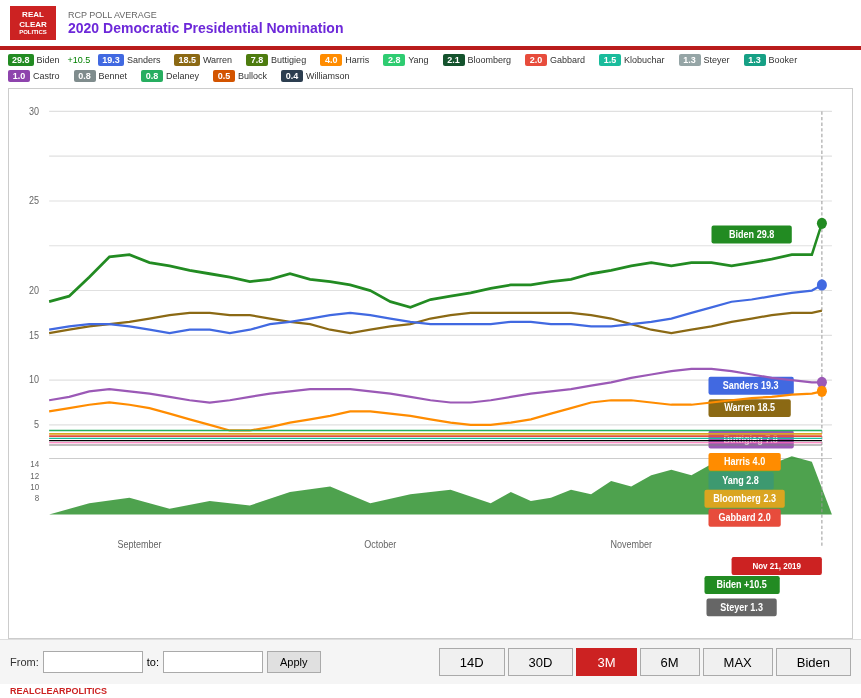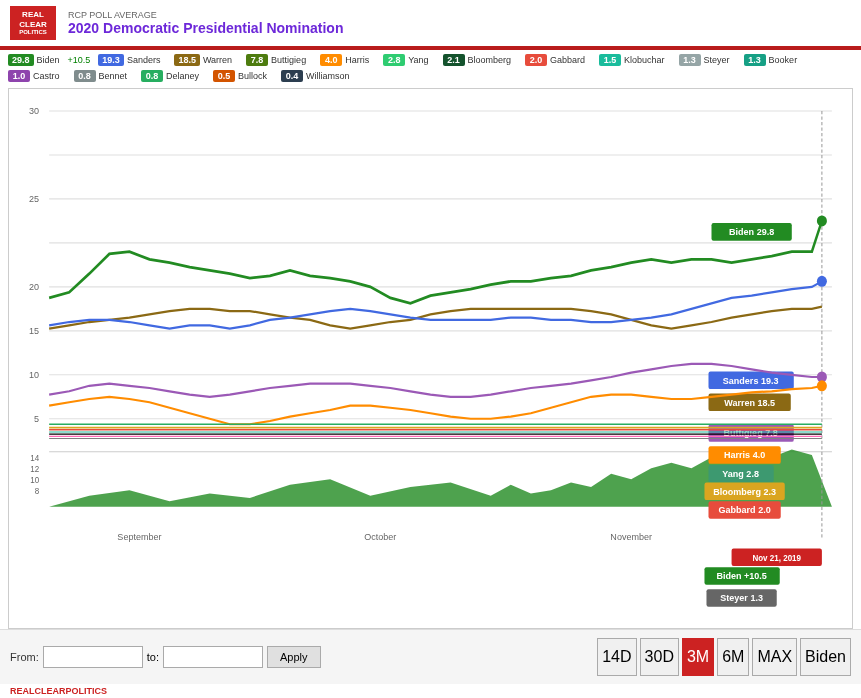--- a/index.html
+++ b/index.html
@@ -27,21 +27,21 @@
     
     .chart-area { flex: 1; position: relative; background: #fff; border: 1px solid #ccc; margin: 0 8px; overflow: hidden; }
     
     
     .controls { display: flex; align-items: center; padding: 8px 10px; border-top: 1px solid #ddd; background: #f5f5f5; }
     .controls label { font-size: 11px; margin-right: 4px; color: #333; }
     .controls input { border: 1px solid #aaa; padding: 2px 4px; font-size: 11px; width: 100px; height: 22px; }
     .controls .to-label { margin: 0 4px; font-size: 11px; }
     .controls .apply-btn { background: #e0e0e0; border: 1px solid #aaa; padding: 2px 12px; font-size: 11px; cursor: pointer; height: 22px; margin-left: 4px; }
     .range-btns { display: flex; margin-left: auto; gap: 3px; }
-    .range-btn { background: #f0f0f0; border: 1px solid #aaa; padding: 2px 4px; font-size: 16px; cursor: pointer; height: 38px; }
+    .range-btn { background: #f0f0f0; border: 1px solid #aaa; padding: 2px 20px; font-size: 13px; cursor: pointer; height: 28px; }
     .range-btn.active { background: #cc2222; color: #fff; border-color: #cc2222; }
     
     
     .footer { padding: 2px 10px; font-size: 9px; color: #cc2222; font-weight: bold; background: #fff; }
     
     
     .chart-svg { width: 100%; height: 100%; }
   </style>
 </head>
 <body>

